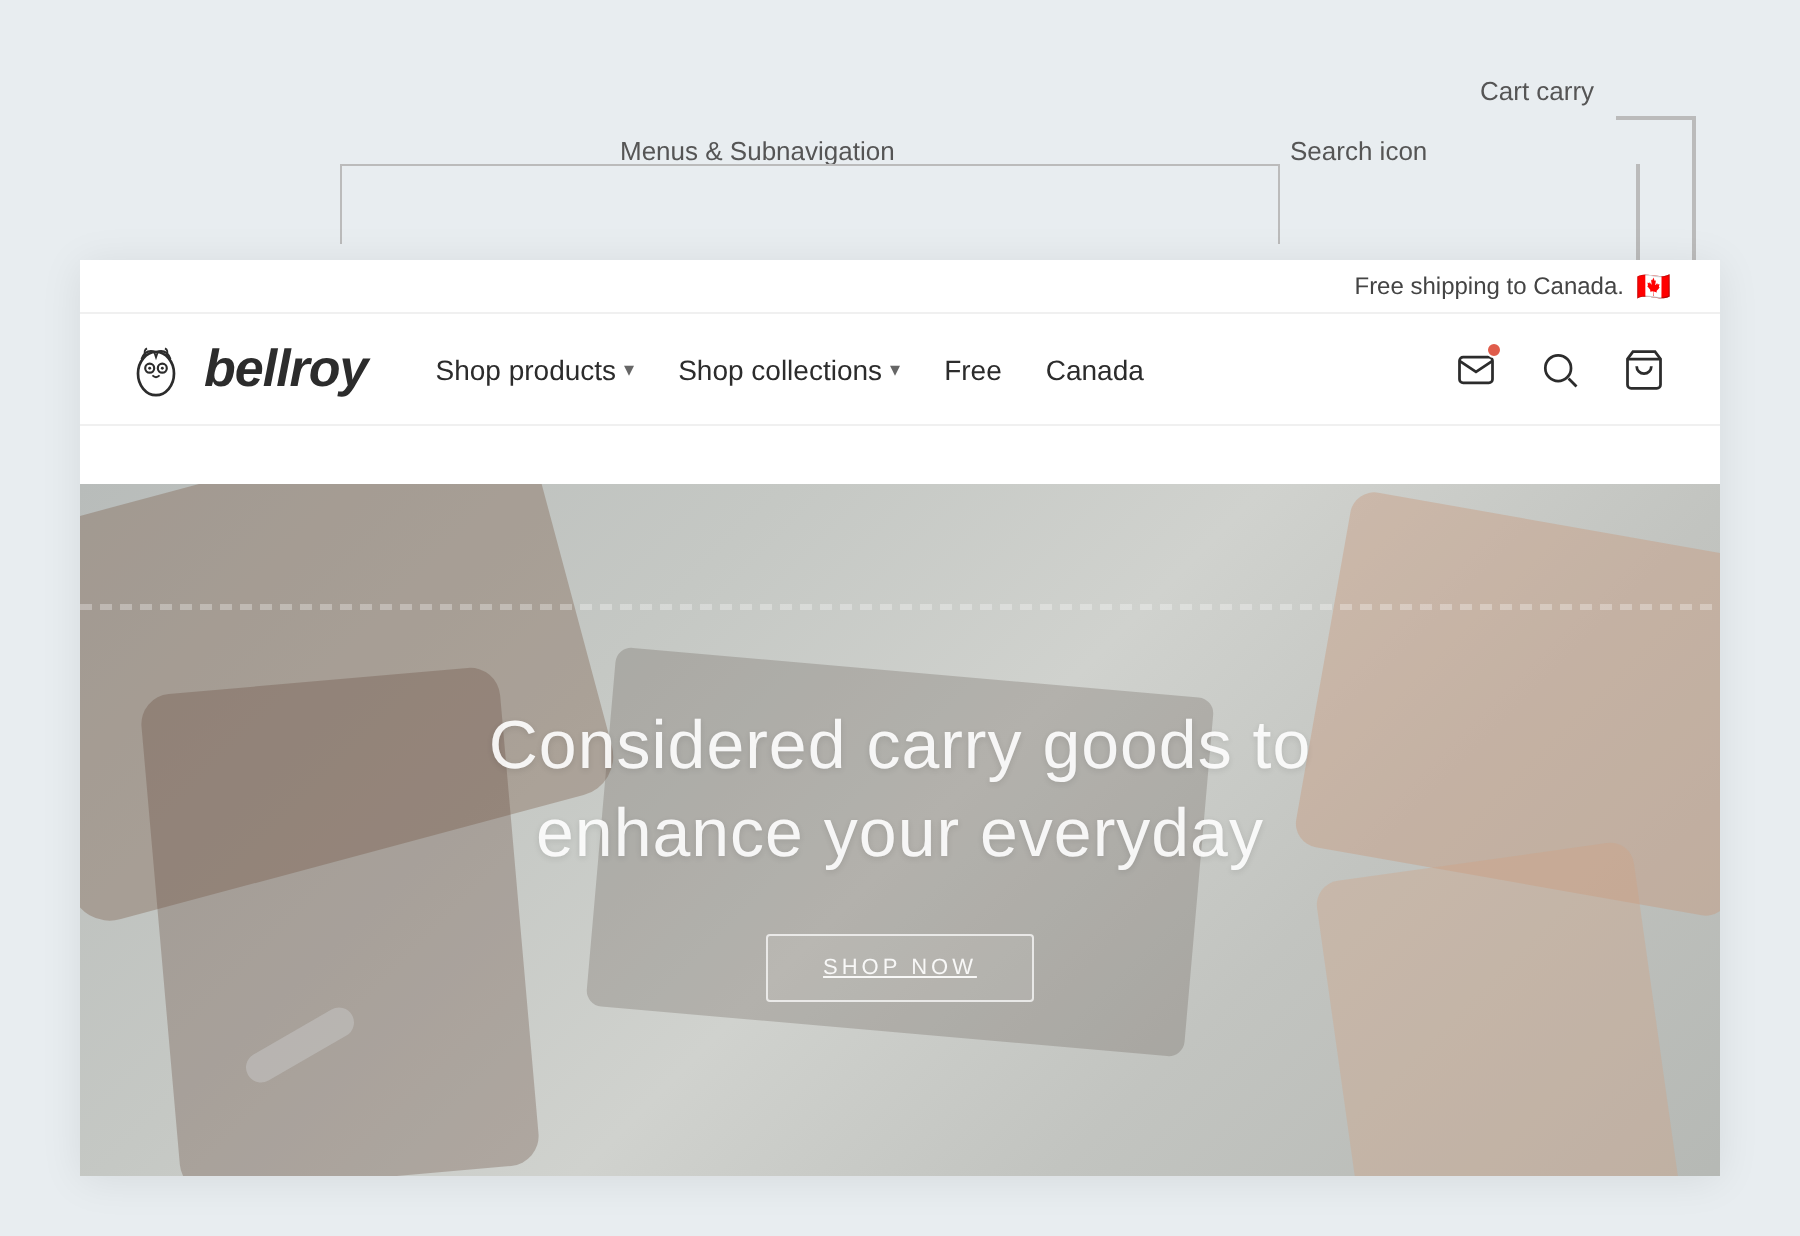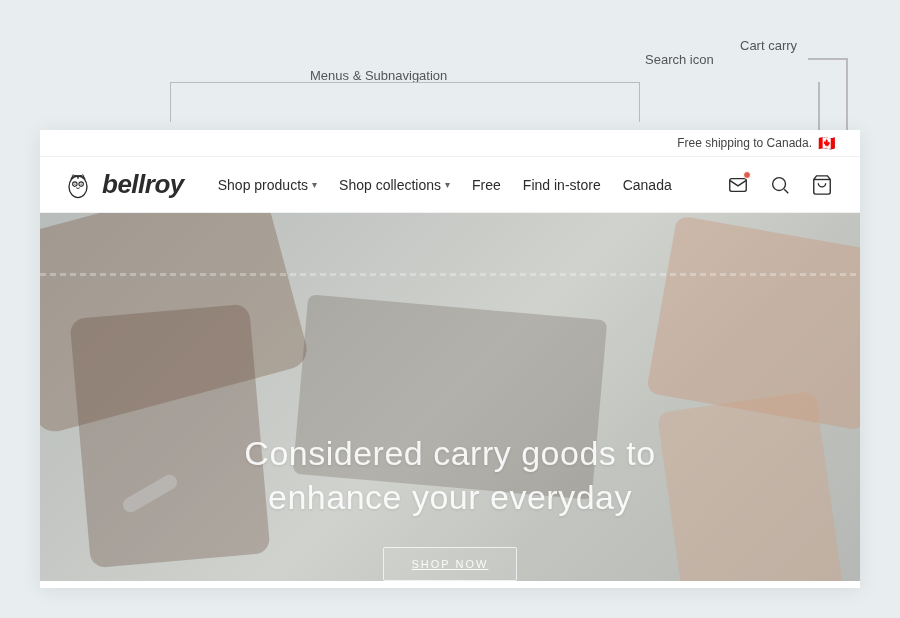--- a/index.html
+++ b/index.html
@@ -18,21 +18,21 @@
       color: #555;
       font-size: 13px;
       font-weight: 400;
     }
     .annotation-menus {
       top: 68px;
       left: 310px;
       text-align: center;
     }
     .annotation-search {
-      top: 52px;
+      top: 68px;
       left: 645px;
     }
     .annotation-cart {
       top: 38px;
       left: 740px;
     }
 
     
     .annotation-line-menus {
       position: absolute;
@@ -183,23 +183,24 @@
       border-radius: 50%;
       border: 1.5px solid #fff;
     }
 
     
     .hero {
       position: relative;
       height: calc(100% - 90px);
       background: #701a75;
       display: flex;
-      align-items: flex-end;
+      align-items: center;
       justify-content: center;
       overflow: hidden;
+      margin-top: 29px;
     }
 
     
     .hero-bg {
       position: absolute;
       inset: 0;
       background:
         linear-gradient(135deg, #b8bcba 0%, #c5c8c4 30%, #d0d2ce 50%, #c2c4c0 70%, #b5b8b4 100%);
     }
 
@@ -363,23 +364,20 @@
         <span class="nav-chevron">▾</span>
       </div>
       <div class="nav-item">
         <span>Shop collections</span>
         <span class="nav-chevron">▾</span>
       </div>
       <div class="nav-item">
         <span>Free</span>
       </div>
       <div class="nav-item">
-        <span>Find in-store</span>
-      </div>
-      <div class="nav-item">
         <span>Canada</span>
       </div>
     </div>
 
     <div class="nav-icons">
 
       <div class="nav-icon-btn">
         <svg viewBox="0 0 24 24">
           <rect x="3" y="5" width="18" height="14" rx="2"></rect>
           <path d="M3 7l9 6 9-6"></path>

